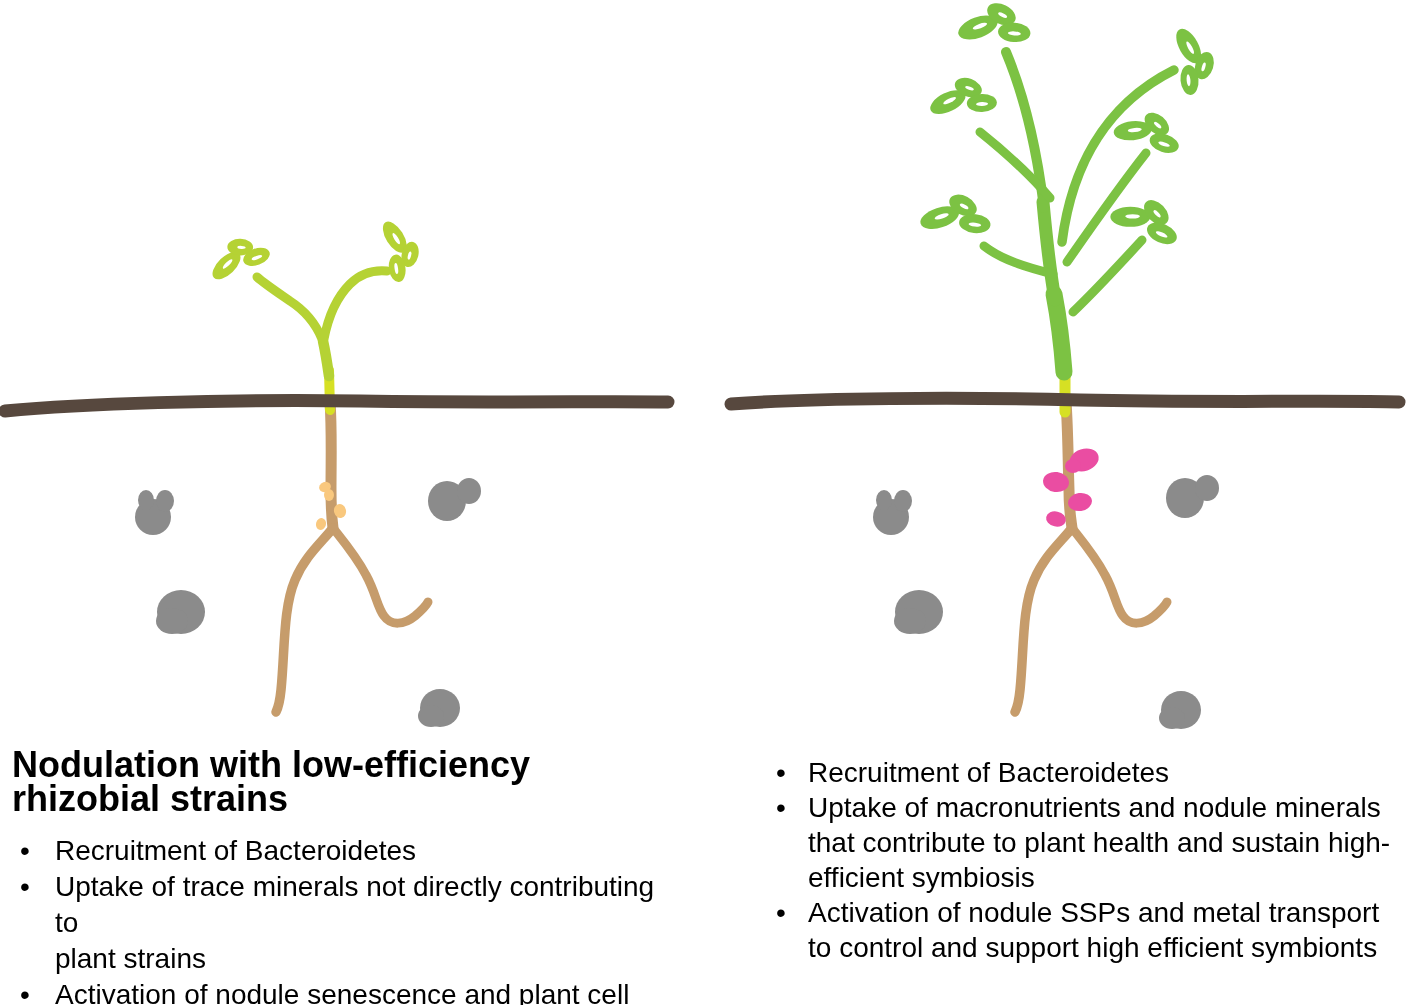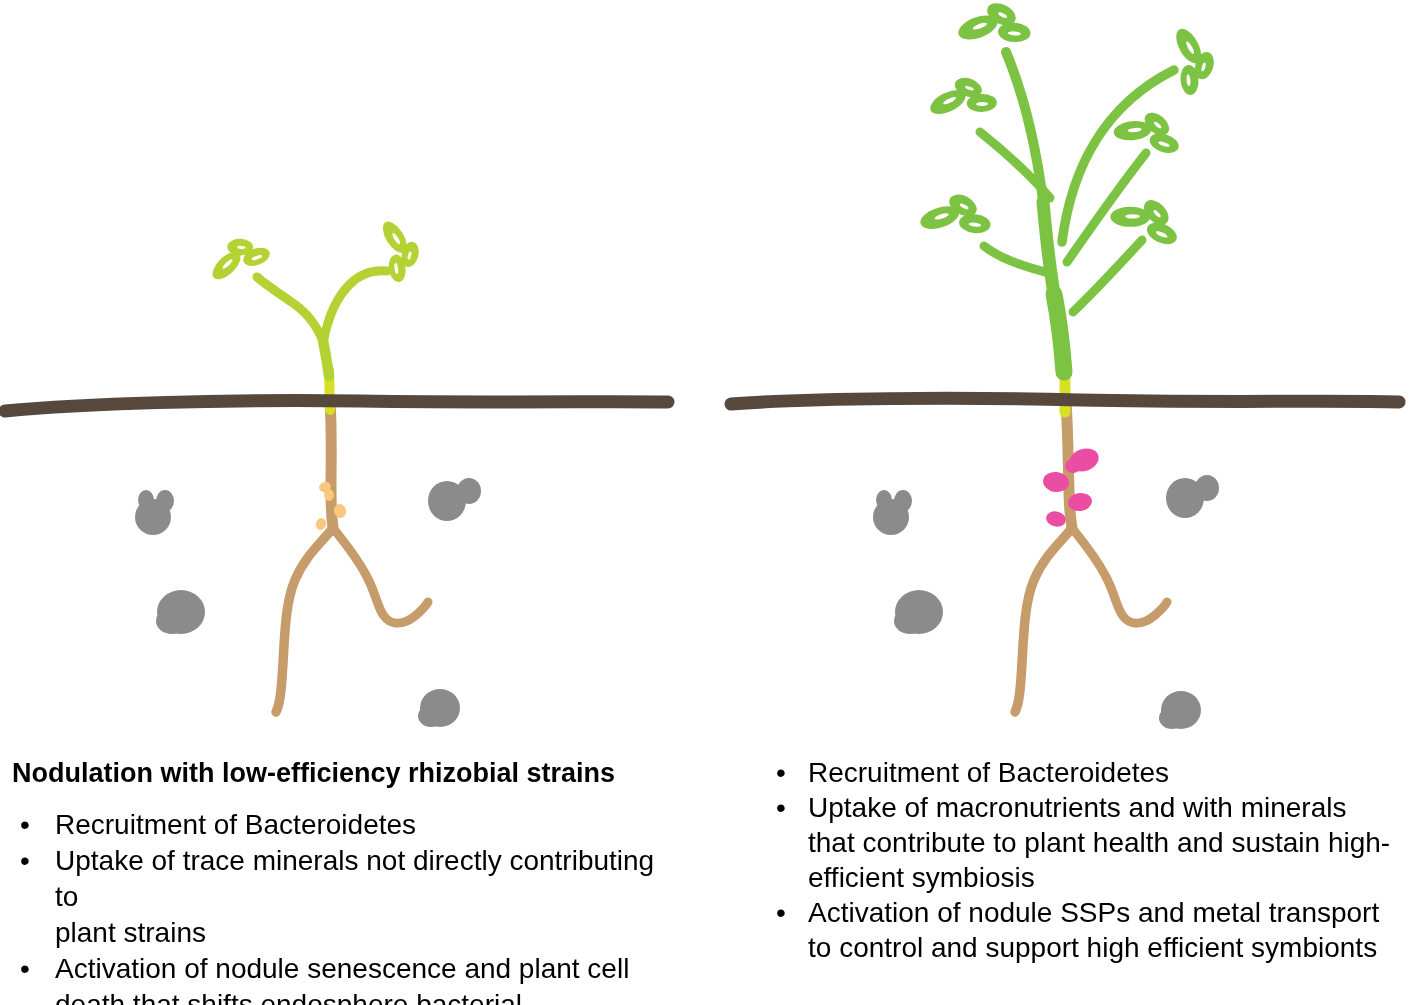--- a/index.html
+++ b/index.html
@@ -17,21 +17,21 @@
   .stem-yel-l{stroke:var(--stem_yellow);}
   .stem-yel-r{stroke:var(--stem_yellow);}
   .rock{fill:var(--rock_gray);}
   .nod-y{fill:var(--nodule_yellow);}
   .nod-p{fill:var(--nodule_pink);}
   .leaf-lime{color:var(--seedling_green);}
   .leaf-green{color:var(--plant_green);}
   .slit{fill:#fff;}
   
   .text-block{position:absolute;}
-  .text-block h2{font-size:27px;line-height:34px;font-weight:bold;margin:12px 0 17px 0;}
+  .text-block h2{font-size:36px;line-height:34px;font-weight:bold;margin:4px 0 17px 0;}
   .text-block ul{margin:0;padding:0;list-style:none;font-size:28px;}
   .text-block li{position:relative;}
   .li-text{display:block;white-space:pre-line;}
   .text-left{left:12px;top:744px;width:658px;}
   .text-left ul{line-height:36px;}
   .text-left li{padding-left:43px;}
   .text-left .marker{position:absolute;left:8px;top:0;}
   .text-right{left:760px;top:755px;width:652px;}
   .text-right ul{line-height:35px;}
   .text-right li{padding-left:48px;}
@@ -170,21 +170,21 @@
   </section>
 
   <section class="text-block text-right">
     <ul>
       <li>
         <span class="marker">•</span>
         <span class="li-text">Recruitment of Bacteroidetes</span>
       </li>
       <li>
         <span class="marker">•</span>
-        <span class="li-text">Uptake of macronutrients and with minerals
+        <span class="li-text">Uptake of macronutrients and nodule minerals
 that contribute to plant health and sustain high-
 efficient symbiosis</span>
       </li>
       <li>
         <span class="marker">•</span>
         <span class="li-text">Activation of nodule SSPs and metal transport
 to control and support high efficient symbionts</span>
       </li>
     </ul>
   </section>

